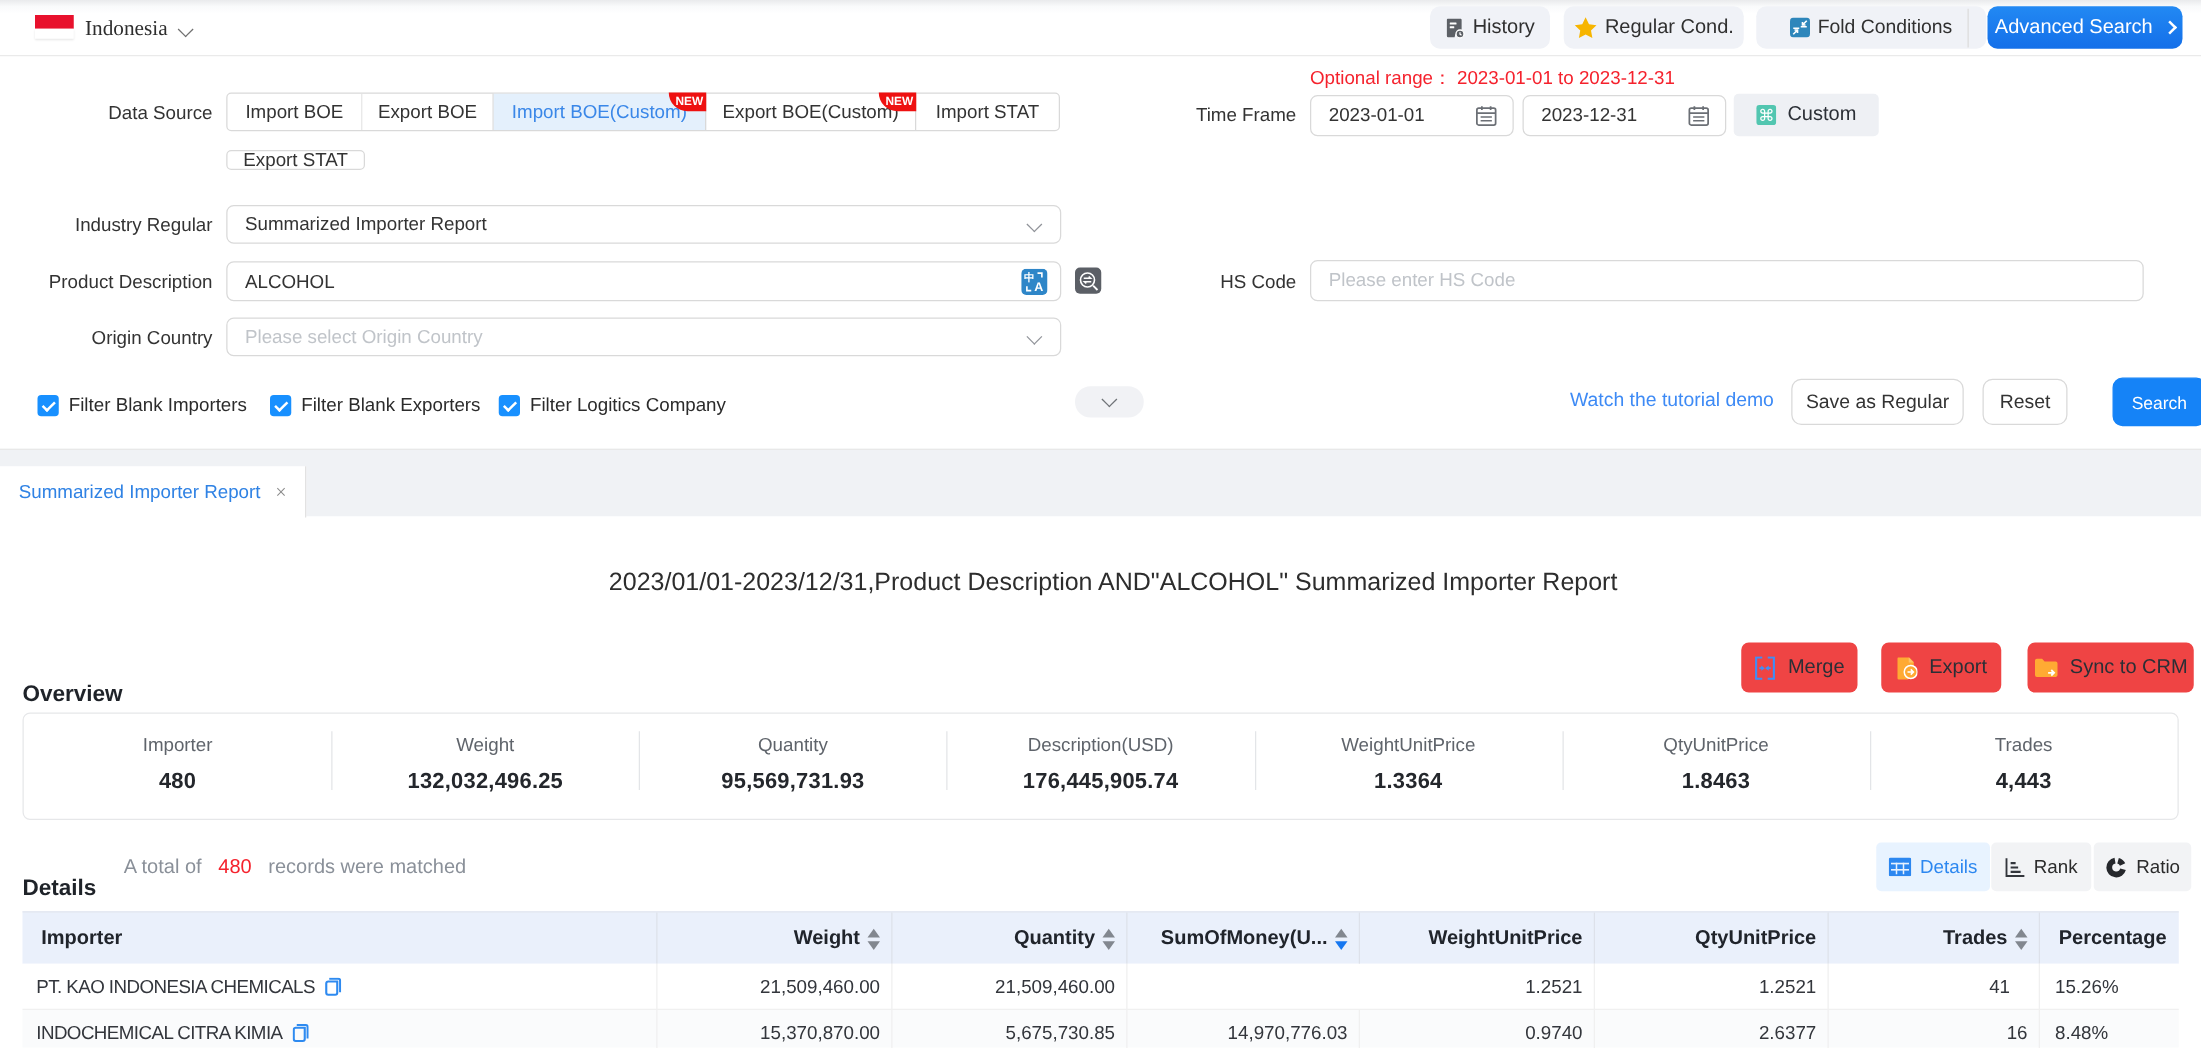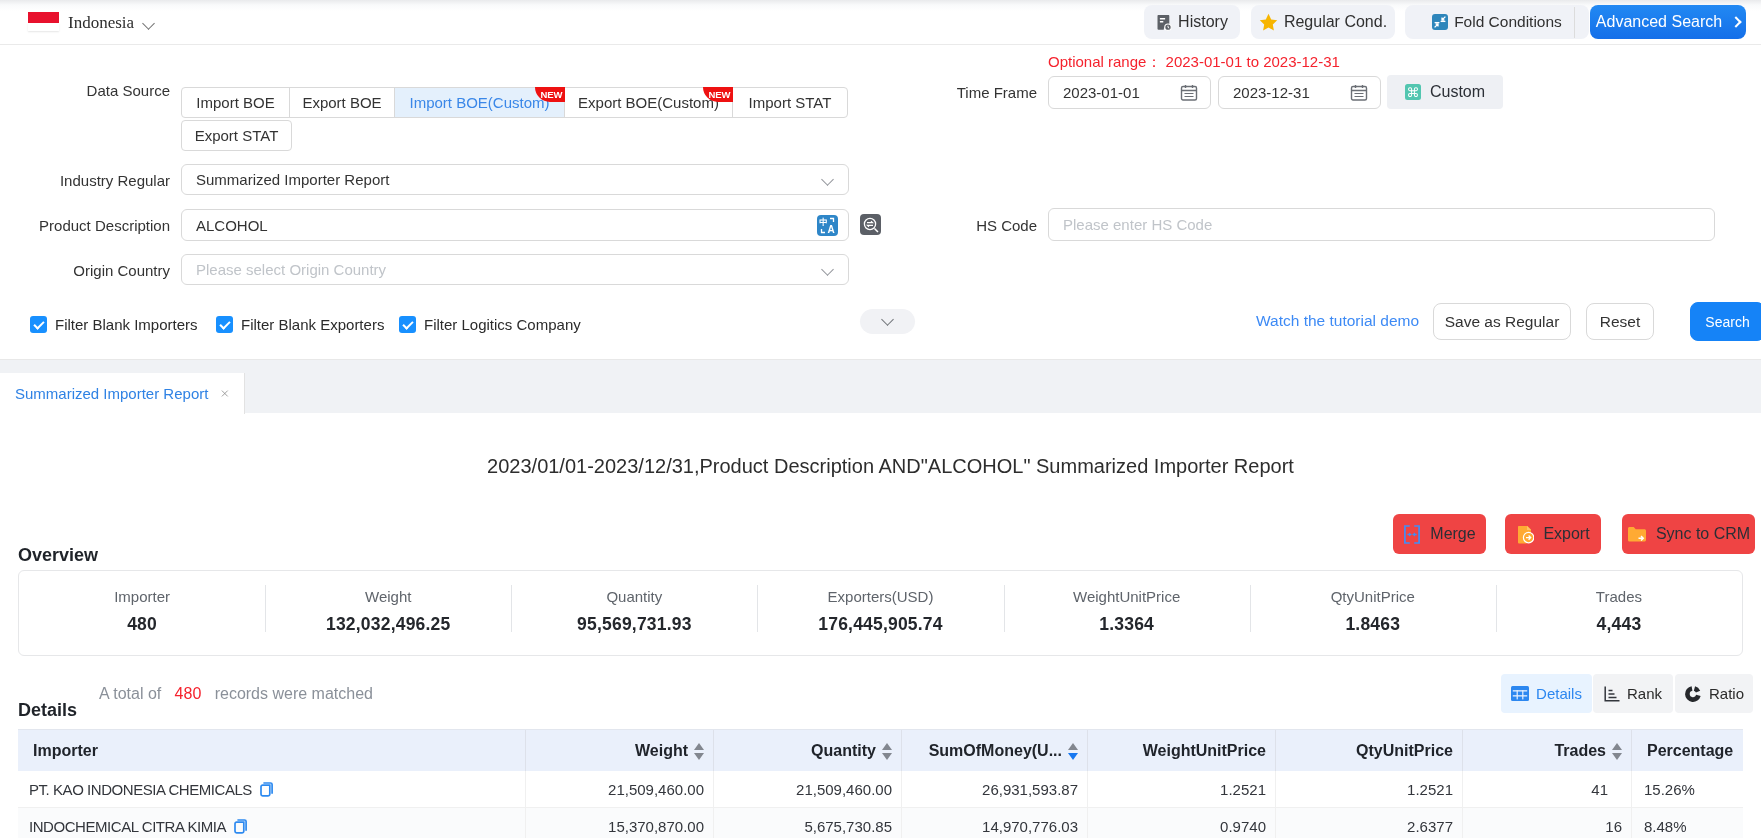--- a/index.html
+++ b/index.html
@@ -9,21 +9,21 @@
 .hdr { position:absolute; left:0; top:0; width:1761px; height:45px; border-bottom:1px solid #eaeaea;
   background:linear-gradient(180deg,#e9eaec 0,#f9fafb 5px,#fff 11px); }
 .chev { width:9px; height:9px; border-right:2px solid #7a7a7a; border-bottom:2px solid #7a7a7a;
   transform:rotate(45deg); display:inline-block; }
 .hbtn { position:absolute; top:5px; height:34px; display:flex; align-items:center;
   background:#f0f2f7; border-radius:8px; font-size:16px; color:#303030; padding:0 17px; }
 .hbtn svg { margin-right:6px; }
 .blue-btn { background:linear-gradient(180deg,#2289f3,#146fe9); color:#fff; }
 
 .lbl { position:absolute; font-size:15px; color:#333; text-align:right; white-space:nowrap; }
-.tabs { position:absolute; left:181px; top:87px; display:flex; border:1px solid #d9d9d9;
+.tabs { position:absolute; left:181px; top:74px; display:flex; border:1px solid #d9d9d9;
   border-radius:4px; background:#fff; height:31px; }
 .tab { font-size:15px; color:#333; display:flex; align-items:center; justify-content:center;
   border-right:1px solid #d9d9d9; position:relative; white-space:nowrap; }
 .tab:last-child { border-right:none; border-radius:0 3px 3px 0; }
 .tab.sel { background:#e4f0fc; color:#3a87e8; }
 .newb { position:absolute; right:-1px; top:-1px; background:#ee1111; color:#fff; font-size:9.5px;
   height:15px; line-height:15px; width:30px; text-align:center; padding-left:3px;
   border-radius:0 0 0 15px; font-weight:bold; }
 .btn-line { border:1px solid #d9d9d9; border-radius:4px; background:#fff; font-size:15px;
   display:flex; align-items:center; justify-content:center; position:absolute; color:#333; }
@@ -118,21 +118,21 @@
 </div>
 
 <div class="lbl" style="left:0;width:170px;top:82px;">Data Source</div>
 <div class="tabs">
   <div class="tab" style="width:108px;border-radius:3px 0 0 3px;">Import BOE</div>
   <div class="tab" style="width:105px;">Export BOE</div>
   <div class="tab sel" style="width:170px;">Import BOE(Custom)<span class="newb">NEW</span></div>
   <div class="tab" style="width:168px;">Export BOE(Custom)<span class="newb">NEW</span></div>
   <div class="tab" style="width:114px;">Import STAT</div>
 </div>
-<div class="btn-line" style="left:181px;top:120px;width:111px;height:31px;">Export STAT</div>
+<div class="btn-line" style="left:181px;top:120px;width:111px;height:16px;">Export STAT</div>
 <div class="abs" style="left:1048px;top:53px;color:#f5222d;font-size:15px;">Optional range：&nbsp;2023-01-01 to 2023-12-31</div>
 <div class="lbl" style="left:860px;width:177px;top:84px;">Time Frame</div>
 <div class="inp" style="left:1048px;top:76px;width:163px;height:33px;">2023-01-01
   <svg style="position:absolute;right:12px;top:7px;" width="18" height="18" viewBox="0 0 18 18" fill="none" stroke="#6b6f75" stroke-width="1.4">
       <rect x="1.5" y="2.5" width="15" height="13.5" rx="1.5"></rect>
       <path d="M1.5 6.5h15M5.5 1v3M12.5 1v3"></path>
       <path d="M4.5 9.5h9M4.5 12.5h9" stroke-width="1.2"></path>
     </svg></div>
 <div class="inp" style="left:1218px;top:76px;width:163px;height:33px;">2023-12-31
   <svg style="position:absolute;right:12px;top:7px;" width="18" height="18" viewBox="0 0 18 18" fill="none" stroke="#6b6f75" stroke-width="1.4">
@@ -217,21 +217,21 @@
     </div>
   <div class="ocol">
       <div class="olbl">Weight</div>
       <div class="oval">132,032,496.25</div>
     </div>
   <div class="ocol">
       <div class="olbl">Quantity</div>
       <div class="oval">95,569,731.93</div>
     </div>
   <div class="ocol">
-      <div class="olbl">Exporters(USD)</div>
+      <div class="olbl">Description(USD)</div>
       <div class="oval">176,445,905.74</div>
     </div>
   <div class="ocol">
       <div class="olbl">WeightUnitPrice</div>
       <div class="oval">1.3364</div>
     </div>
   <div class="ocol">
       <div class="olbl">QtyUnitPrice</div>
       <div class="oval">1.8463</div>
     </div>
@@ -290,21 +290,20 @@
 </div>
 <div class="trow" style="top:771px;background:#fff;border-bottom:1px solid #f0f0f0;">
   <div class="td co" style="left:0;width:508px;padding-left:11px;">PT. KAO INDONESIA CHEMICALS
     <svg style="margin-left:8px" width="13" height="15" viewBox="0 0 13 15" fill="none" stroke="#2e8af0" stroke-width="1.7">
         <path d="M9.8 3.2H2.6c-.9 0-1.6.7-1.6 1.6v7.4c0 .9.7 1.6 1.6 1.6h5.6c.9 0 1.6-.7 1.6-1.6z"></path>
         <path d="M3.4 1h7.2c.9 0 1.5.6 1.5 1.5v9.2"></path>
       </svg>
     <span class="sep" style="background:#f0f0f0"></span></div>
   <div class="td num" style="left:508px;width:188px;padding-right:10px;">21,509,460.00<span class="sep" style="background:#f0f0f0"></span></div>
   <div class="td num" style="left:696px;width:188px;padding-right:10px;">21,509,460.00<span class="sep" style="background:#f0f0f0"></span></div>
-  <div class="td num" style="left:884px;width:186px;padding-right:10px;">26,931,593.87<span class="sep" style="background:#f0f0f0"></span></div>
   <div class="td num" style="left:1070px;width:188px;padding-right:10px;">1.2521<span class="sep" style="background:#f0f0f0"></span></div>
   <div class="td num" style="left:1258px;width:187px;padding-right:10px;">1.2521<span class="sep" style="background:#f0f0f0"></span></div>
   <div class="td num" style="left:1445px;width:169px;padding-right:24px;">41<span class="sep" style="background:#f0f0f0"></span></div>
   <div class="td" style="left:1614px;width:111px;padding-left:12px;">15.26%</div>
 </div>
 <div class="trow" style="top:808px;background:#fafbfc;height:30px;">
   <div class="td co" style="left:0;width:508px;padding-left:11px;height:36px;">INDOCHEMICAL CITRA KIMIA
     <svg style="margin-left:8px" width="13" height="15" viewBox="0 0 13 15" fill="none" stroke="#2e8af0" stroke-width="1.7">
         <path d="M9.8 3.2H2.6c-.9 0-1.6.7-1.6 1.6v7.4c0 .9.7 1.6 1.6 1.6h5.6c.9 0 1.6-.7 1.6-1.6z"></path>
         <path d="M3.4 1h7.2c.9 0 1.5.6 1.5 1.5v9.2"></path>

